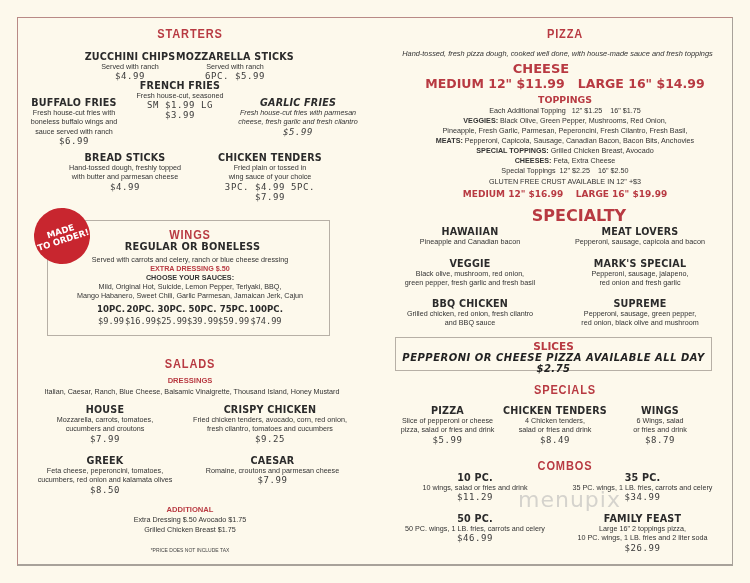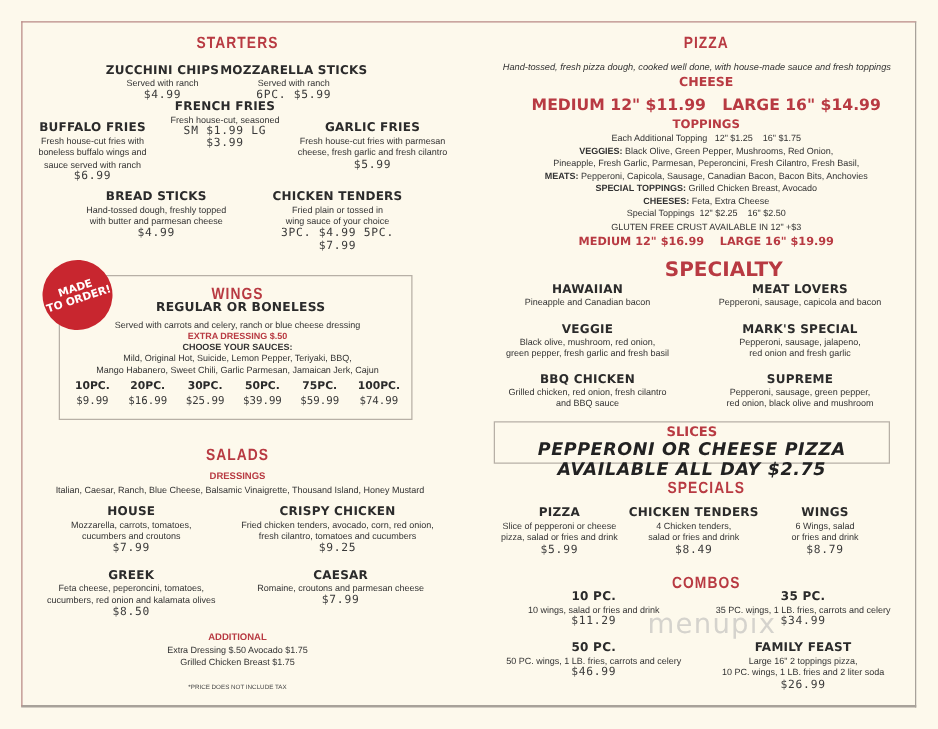--- a/index.html
+++ b/index.html
@@ -8,21 +8,21 @@
   .frame { position: absolute; left: 17px; top: 17px; width: 716px; height: 549px; border: 1px solid #b98a86; border-right-color: #a8a29a; border-bottom: 2px solid #a8a29a; }
   .abs { position: absolute; text-align: center; }
   .h-sec { font-family: "Liberation Sans", sans-serif; font-weight: 700; color: #b83a42; letter-spacing: 1px; transform: scaleX(0.85); font-size: 13px; }
   .h-red { color: #b83a42; font-weight: 700; font-family: "DejaVu Sans", sans-serif; }
   .name { font-family: "DejaVu Sans", sans-serif; font-weight: 700; font-size: 9.6px; color: #2b2b2b; letter-spacing: 0.2px; }
   .desc { font-family: "Liberation Sans", sans-serif; font-size: 7.2px; line-height: 9.4px; color: #333; }
   .price { font-family: "DejaVu Sans Mono", monospace; font-size: 9px; color: #3a3a3a; letter-spacing: 0.6px; }
   .small { font-family: "Liberation Sans", sans-serif; font-size: 7.2px; line-height: 10px; color: #333; }
   .wings-box { position: absolute; left: 47px; top: 220px; width: 283px; height: 116px; border: 1px solid #b7b0a6; }
   .badge { position: absolute; left: 34px; top: 208px; width: 56px; height: 56px; border-radius: 50%; background: #c8262f; color: #fff; display: flex; align-items: center; justify-content: center; text-align: center; transform: rotate(-18deg); font-family: "DejaVu Sans", sans-serif; font-weight: 700; font-size: 8.6px; line-height: 9px; }
-  .wing-prices { position: absolute; left: 60px; top: 304px; width: 260px; display: flex; justify-content: space-between; }
+  .wing-prices { position: absolute; left: 60px; top: 304px; width: 260px; display: flex; justify-content: center; }
   .wing-col { text-align: center; }
   .wing-col .pc { font-family: "DejaVu Sans", sans-serif; font-weight: 700; font-size: 8.6px; color: #2b2b2b; }
   .wing-col .pr { font-family: "DejaVu Sans Mono", monospace; font-size: 8.6px; color: #3a3a3a; margin-top: 2px; }
   .slices-box { position: absolute; left: 395px; top: 337px; width: 317px; height: 34px; border: 1px solid #b7b0a6; text-align: center; }
   .watermark { position: absolute; left: 518px; top: 487px; font-family: "DejaVu Sans", sans-serif; font-size: 22px; color: rgba(180,180,180,0.55); letter-spacing: 1px; }
 </style>
 </head>
 <body>
 
 <div class="frame"></div>
@@ -45,21 +45,21 @@
   <div class="desc">Fresh house-cut fries with</div>
   <div class="desc">boneless buffalo wings and</div>
   <div class="desc">sauce served with ranch</div>
   <div class="price">$6.99</div>
 </div>
 <div class="abs" style="left:130px; top:80px; width:100px;">
   <div class="name">FRENCH FRIES</div>
   <div class="desc">Fresh house-cut, seasoned</div>
   <div class="price">SM $1.99 LG $3.99</div>
 </div>
-<div class="abs" style="left:233px; top:97px; width:130px;">
+<div class="abs" style="left:233px; top:97px; width:130px;font-style:italic;">
   <div class="name">GARLIC FRIES</div>
   <div class="desc">Fresh house-cut fries with parmesan</div>
   <div class="desc">cheese, fresh garlic and fresh cilantro</div>
   <div class="price">$5.99</div>
 </div>
 
 <div class="abs" style="left:60px; top:152px; width:130px;">
   <div class="name">BREAD STICKS</div>
   <div class="desc">Hand-tossed dough, freshly topped</div>
   <div class="desc">with butter and parmesan cheese</div>
@@ -145,21 +145,21 @@
 
 <div class="abs desc" style="left:140px; top:505px; width:100px; color:#b83a42; font-weight:700; font-size:7.6px;">ADDITIONAL</div>
 <div class="abs small" style="left:110px; top:515px; width:160px;">
   <div>Extra Dressing  $.50   Avocado  $1.75</div>
   <div>Grilled Chicken Breast  $1.75</div>
 </div>
 <div class="abs" style="left:130px; top:547px; width:120px; font-family:'Liberation Sans',sans-serif; font-size:5px; color:#444;">*PRICE DOES NOT INCLUDE TAX</div>
 
 <div class="abs h-sec" style="left:515px; top:26px; width:100px;">PIZZA</div>
 <div class="abs desc" style="left:385px; top:49px; width:345px; font-style:italic; font-size:7.4px;">Hand-tossed, fresh pizza dough, cooked well done, with house-made sauce and fresh toppings</div>
-<div class="abs h-red" style="left:500px; top:61px; width:130px; font-size:10px;">CHEESE</div>
+<div class="abs h-red" style="left:476px; top:61px; width:130px; font-size:13px;">CHEESE</div>
 <div class="abs h-red" style="left:420px; top:76px; width:290px; font-size:12.5px; white-space:pre;">MEDIUM 12" $11.99   LARGE 16" $14.99</div>
 <div class="abs h-red" style="left:505px; top:94px; width:120px; font-size:9.4px;">TOPPINGS</div>
 <div class="abs small" style="left:430px; top:106px; width:270px; white-space:pre;">Each Additional Topping   12" $1.25    16" $1.75</div>
 <div class="abs small" style="left:400px; top:116px; width:330px;">
   <div><b>VEGGIES:</b><span> Black Olive, Green Pepper, Mushrooms, Red Onion,</span></div>
   <div>Pineapple, Fresh Garlic, Parmesan, Peperoncini, Fresh Cilantro, Fresh Basil,</div>
   <div><b>MEATS:</b><span> Pepperoni, Capicola, Sausage, Canadian Bacon, Bacon Bits, Anchovies</span></div>
   <div><b>SPECIAL TOPPINGS:</b><span> Grilled Chicken Breast, Avocado</span></div>
   <div><b>CHEESES:</b><span> Feta, Extra Cheese</span></div>
   <div style="white-space:pre;">Special Toppings  12" $2.25    16" $2.50</div>
@@ -192,21 +192,21 @@
   <div class="desc">and BBQ sauce</div>
 </div>
 <div class="abs" style="left:560px; top:298px; width:160px;">
   <div class="name">SUPREME</div>
   <div class="desc">Pepperoni, sausage, green pepper,</div>
   <div class="desc">red onion, black olive and mushroom</div>
 </div>
 
 <div class="slices-box">
   <div class="h-red" style="font-size:10.5px; margin-top:2px;">SLICES</div>
-  <div style="font-family:'DejaVu Sans',sans-serif; font-weight:700; font-style:italic; font-size:14px; color:#222; letter-spacing:0.5px;">PEPPERONI OR CHEESE PIZZA AVAILABLE ALL DAY $2.75</div>
+  <div style="font-family:'DejaVu Sans',sans-serif; font-weight:700; font-style:italic; font-size:10px; color:#222; letter-spacing:0.5px;">PEPPERONI OR CHEESE PIZZA AVAILABLE ALL DAY $2.75</div>
 </div>
 
 <div class="abs h-sec" style="left:505px; top:382px; width:120px;">SPECIALS</div>
 <div class="abs" style="left:395px; top:405px; width:105px;">
   <div class="name">PIZZA</div>
   <div class="desc">Slice of pepperoni or cheese</div>
   <div class="desc">pizza, salad or fries and drink</div>
   <div class="price">$5.99</div>
 </div>
 <div class="abs" style="left:500px; top:405px; width:110px;">

